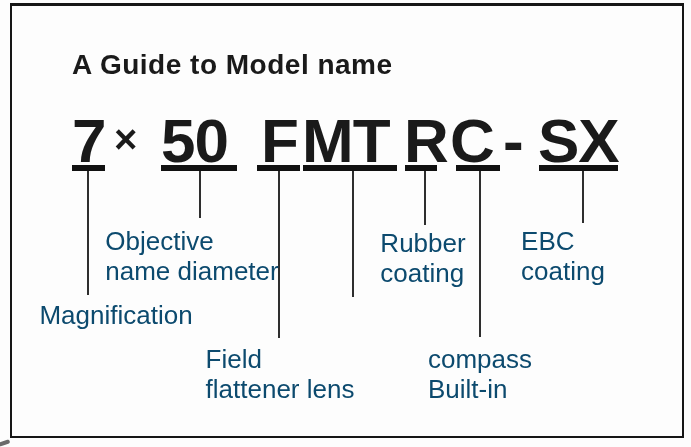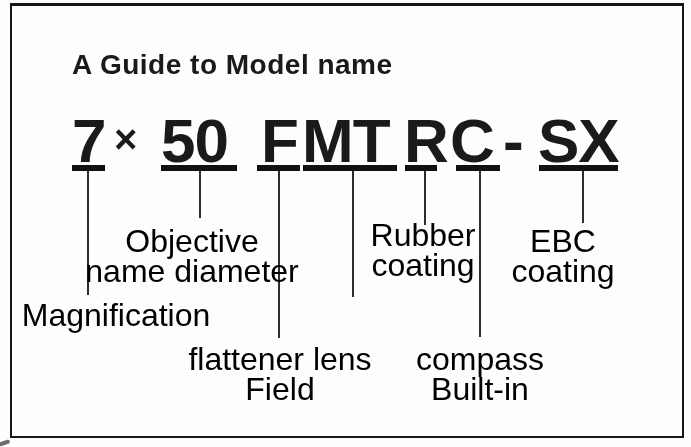--- a/index.html
+++ b/index.html
@@ -58,26 +58,25 @@
     background: #111111;
   }
   .vline {
     position: absolute;
     width: 2px;
     background: #2e2e2e;
   }
   .callout {
     position: absolute;
     transform: translateX(-50%);
-    text-align: center;
-    font-size: 32px;
+    font-size: 26px;
     font-weight: 400;
     line-height: 30px;
     white-space: nowrap;
-    color: #000000;
+    color: #0c4a6e;
   }
   .artifact {
     position: absolute;
     left: -2px;
     top: 441px;
     width: 12px;
     height: 4px;
     background: #3a3a3a;
     transform: rotate(-18deg);
     border-radius: 2px;
@@ -122,26 +121,26 @@
   <div class="callout" style="left:116px; top:300px">
     <div>Magnification</div>
   </div>
 
   <div class="callout" style="left:192px; top:226px">
     <div>Objective</div>
     <div>name diameter</div>
   </div>
 
   <div class="callout" style="left:280px; top:344px">
+    <div>Field</div>
     <div>flattener lens</div>
-    <div>Field</div>
   </div>
 
 
-  <div class="callout" style="left:423px; top:220px">
+  <div class="callout" style="left:423px; top:228px">
     <div>Rubber</div>
     <div>coating</div>
   </div>
 
   <div class="callout" style="left:480px; top:344px">
     <div>compass</div>
     <div>Built-in</div>
   </div>
 
   <div class="callout" style="left:563px; top:226px">

